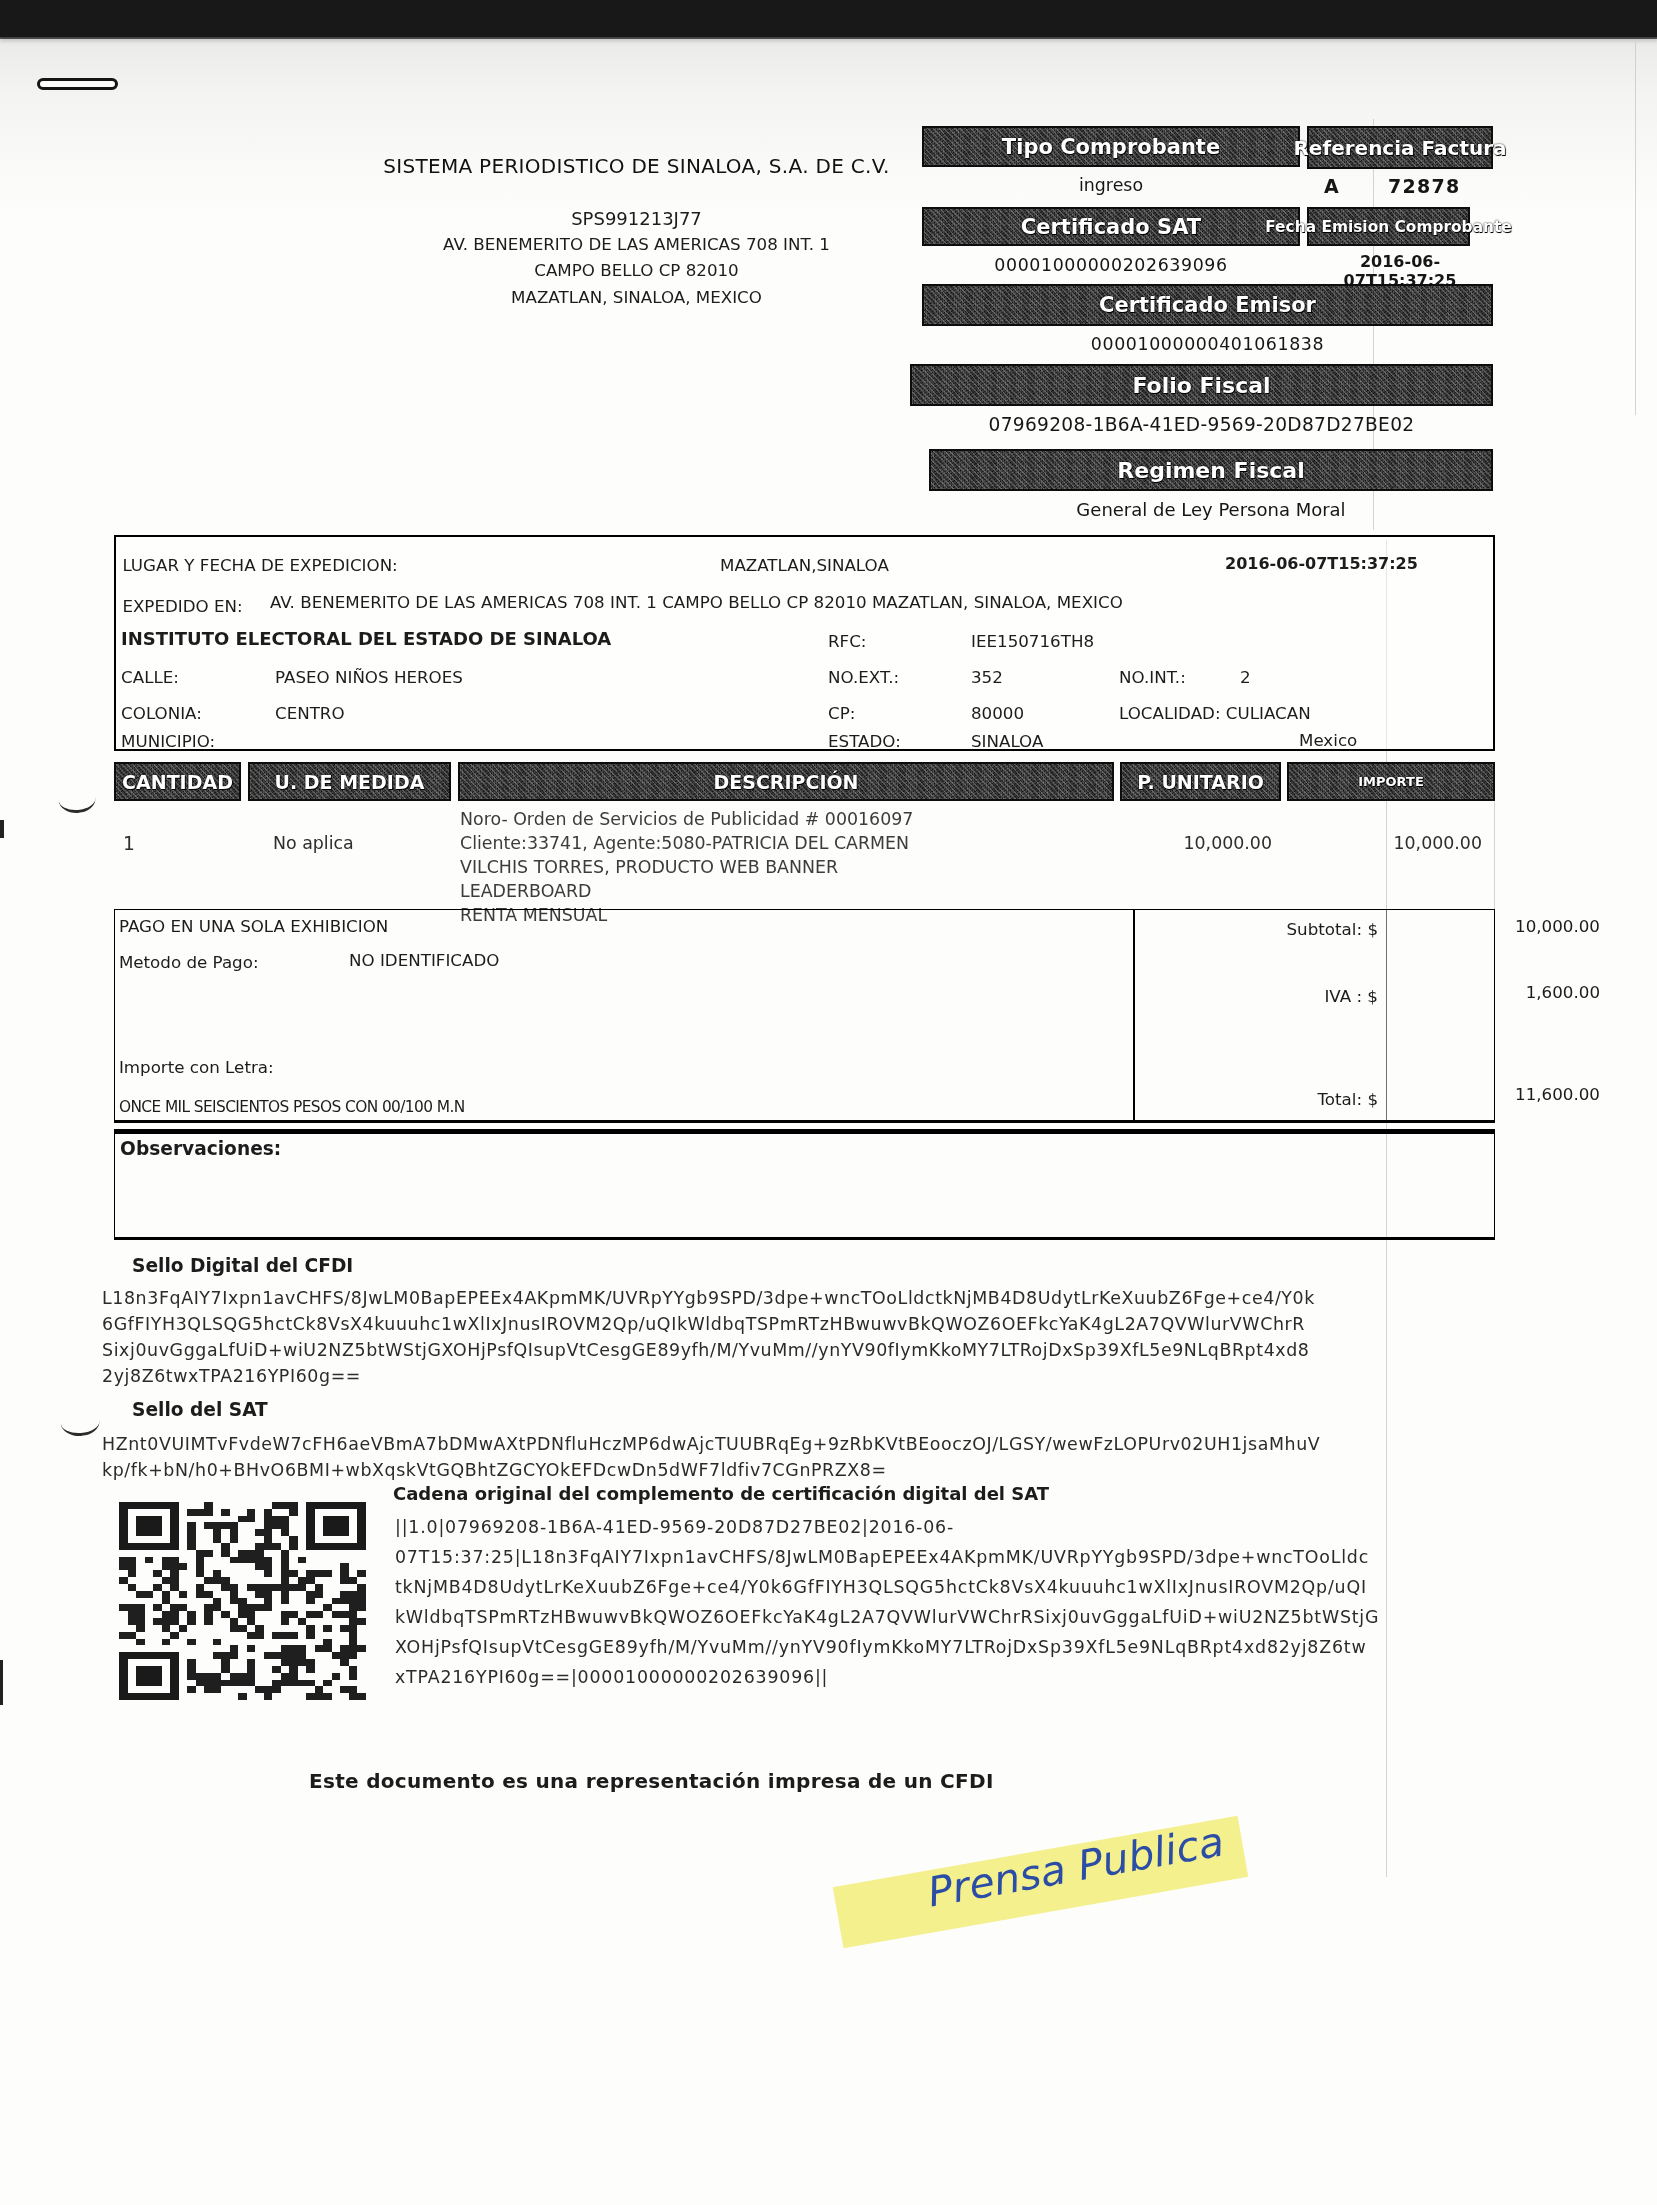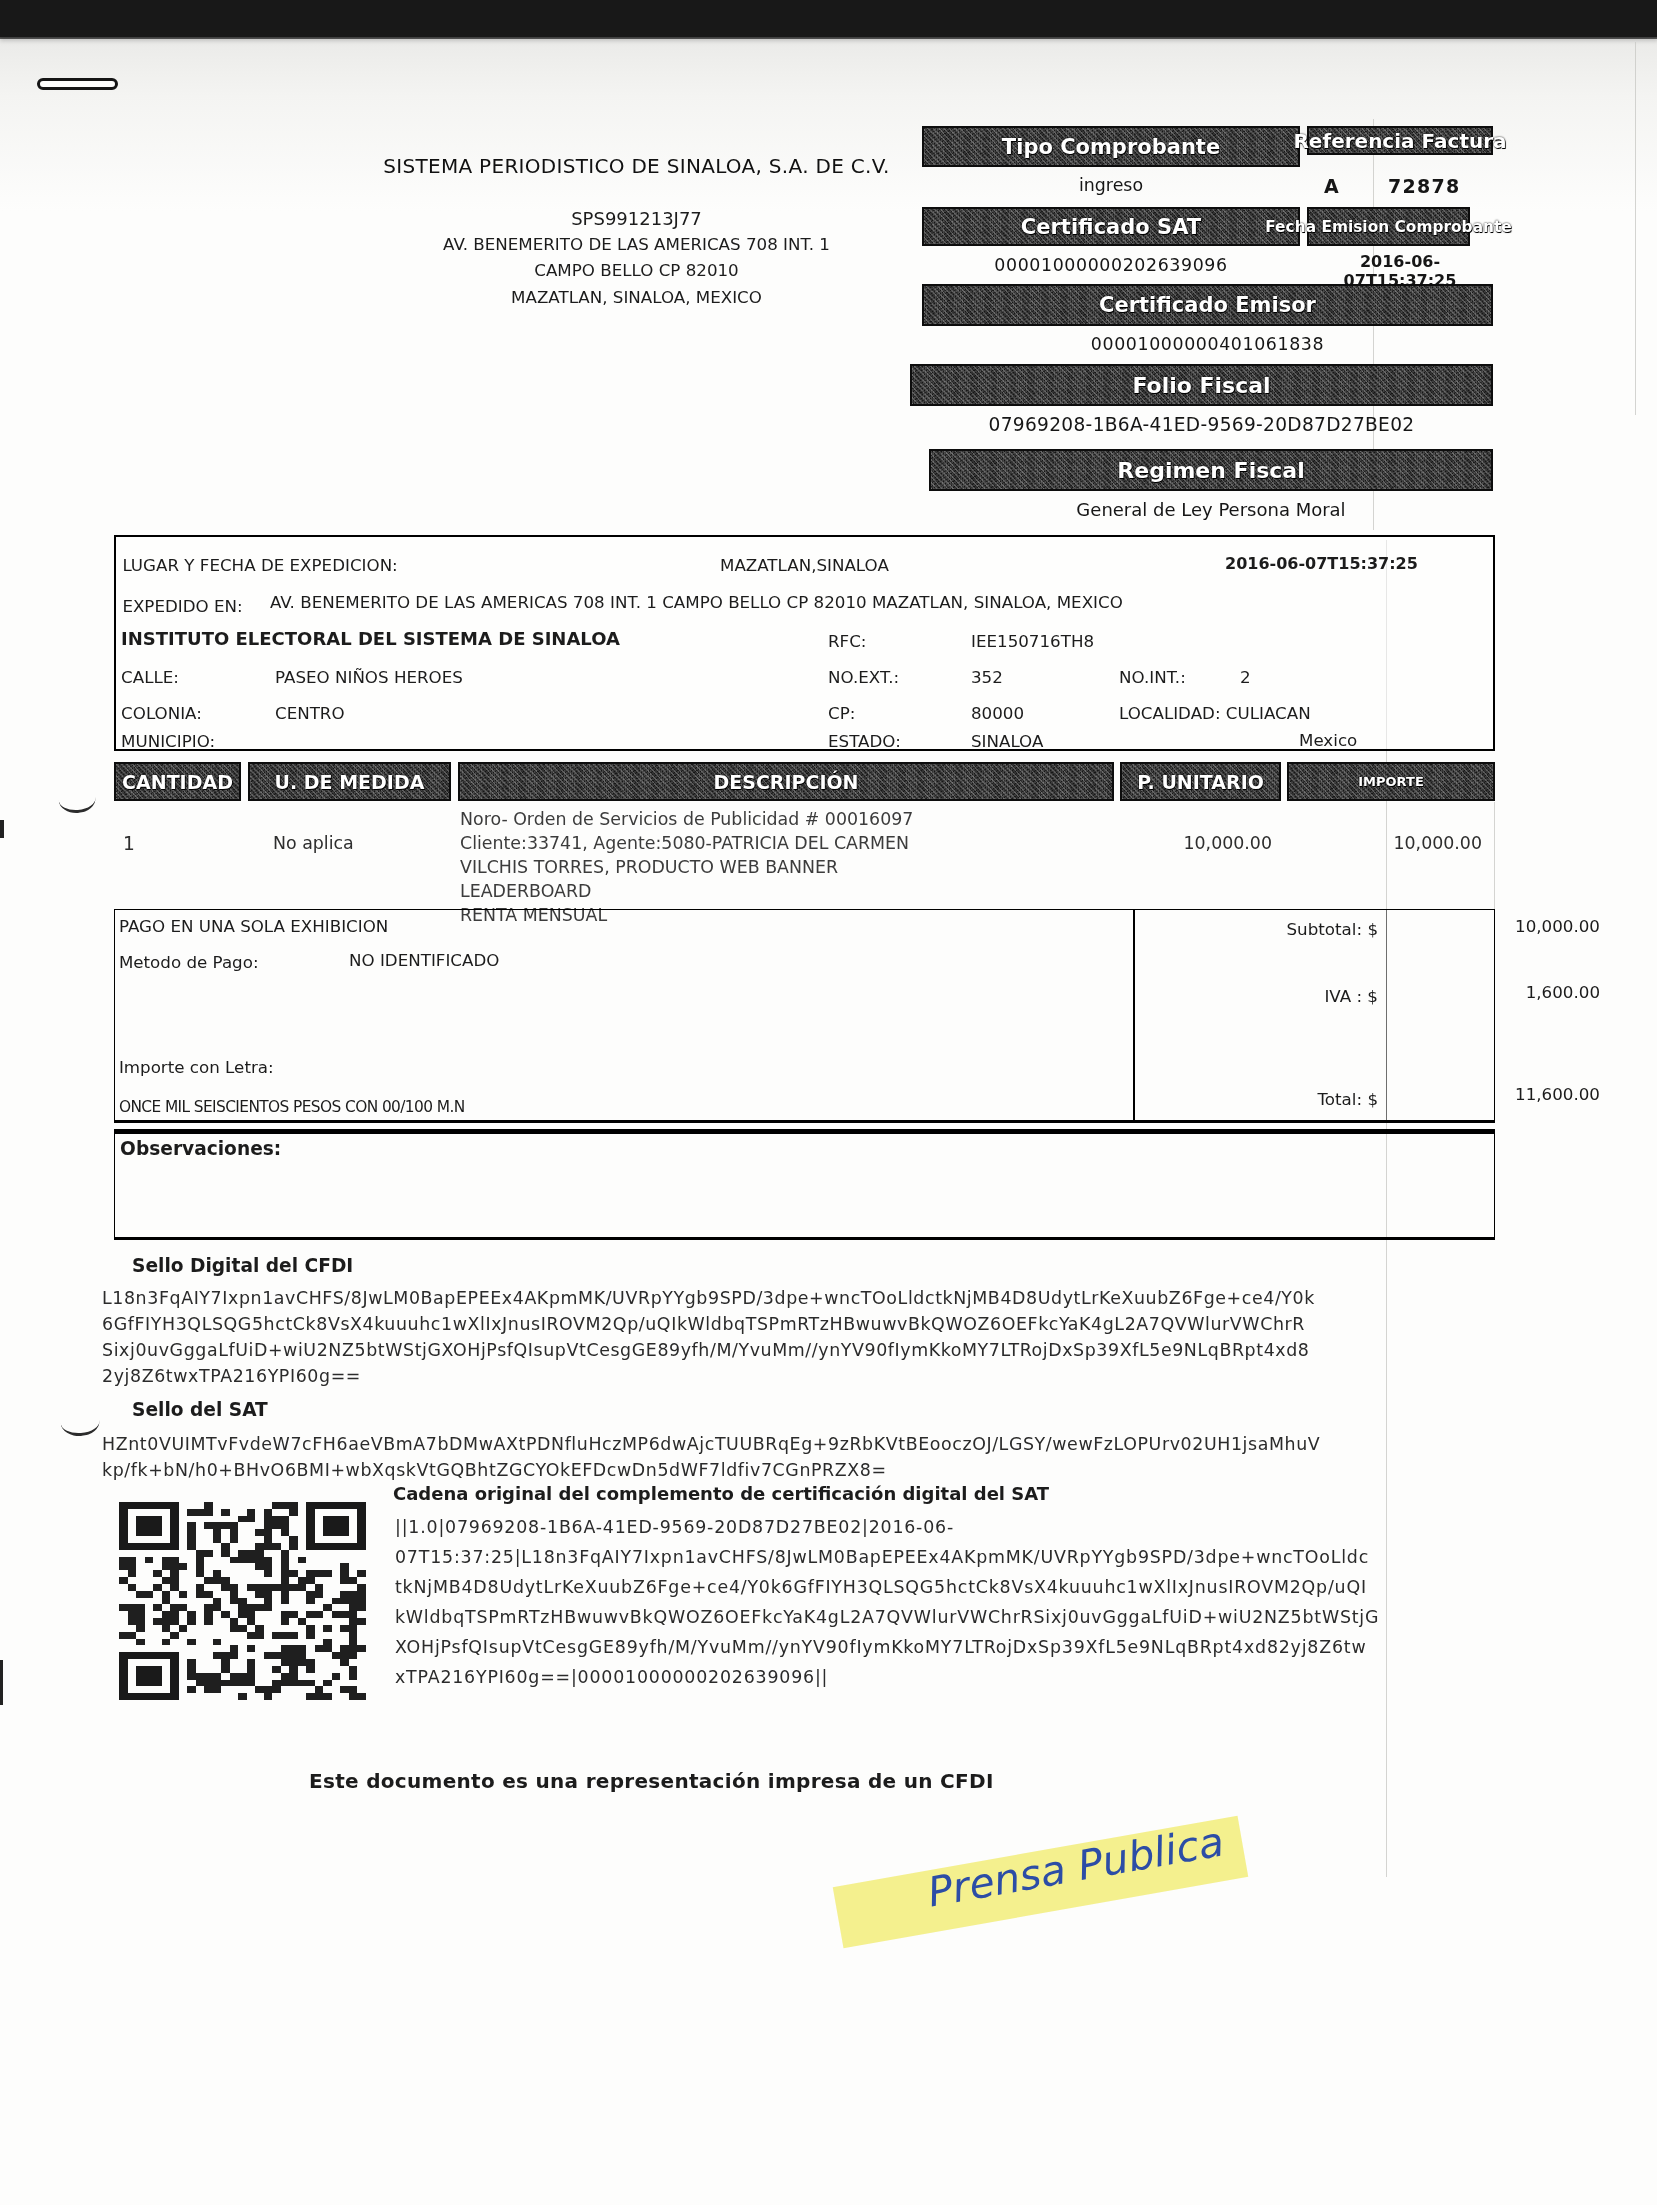--- a/index.html
+++ b/index.html
@@ -90,21 +90,21 @@
     <div class="name">SISTEMA PERIODISTICO DE SINALOA, S.A. DE C.V.</div>
     <div class="rfc">SPS991213J77</div>
     <div class="adr">AV. BENEMERITO DE LAS AMERICAS 708 INT. 1</div>
     <div class="adr">CAMPO BELLO CP 82010</div>
     <div class="adr">MAZATLAN, SINALOA, MEXICO</div>
   </div>
 
   <div class="abs bar" style="left:922px;top:126px;width:378px;height:41px;font-size:21px;">
       <span>Tipo Comprobante</span>
     </div>
-  <div class="abs bar" style="left:1307px;top:126px;width:186px;height:29px;font-size:20px;">
+  <div class="abs bar" style="left:1307px;top:126px;width:186px;height:43px;font-size:20px;">
       <span>Referencia Factura</span>
     </div>
   <div class="abs hdr-val" style="left:922px;top:175px;width:378px;text-align:center;">ingreso</div>
   <div class="abs hdr-val bold" style="left:1324px;top:175px;font-size:19px;">A</div>
   <div class="abs hdr-val bold" style="left:1388px;top:175px;font-size:19px;letter-spacing:1.3px;">72878</div>
 
   <div class="abs bar" style="left:922px;top:207px;width:378px;height:39px;font-size:21px;">
       <span>Certificado SAT</span>
     </div>
   <div class="abs bar" style="left:1307px;top:207px;width:163px;height:39px;font-size:15.4px;">
@@ -129,21 +129,21 @@
   <div class="abs hdr-val" style="left:929px;top:499px;width:564px;text-align:center;font-size:18px;">General de Ley Persona Moral</div>
 
   <div class="abs rbox">
     <div class="cell" style="left:6.4px;top:18px;">LUGAR Y FECHA DE EXPEDICION:</div>
     <div class="cell" style="left:604px;top:18px;">MAZATLAN,SINALOA</div>
     <div class="cell bold" style="left:1109px;top:16.7px;font-size:16px;">2016-06-07T15:37:25</div>
 
     <div class="cell small-label" style="left:6.4px;top:59px;">EXPEDIDO EN:</div>
     <div class="cell" style="left:154px;top:55px;">AV. BENEMERITO DE LAS AMERICAS 708 INT. 1 CAMPO BELLO CP 82010 MAZATLAN, SINALOA, MEXICO</div>
 
-    <div class="cell bold" style="left:5.1px;top:91px;font-size:18px;">INSTITUTO ELECTORAL DEL SISTEMA DE SINALOA</div>
+    <div class="cell bold" style="left:5.1px;top:91px;font-size:18px;">INSTITUTO ELECTORAL DEL ESTADO DE SINALOA</div>
     <div class="cell" style="left:712px;top:94px;">RFC:</div>
     <div class="cell" style="left:855px;top:94px;">IEE150716TH8</div>
 
     <div class="cell" style="left:5.1px;top:130px;">CALLE:</div>
     <div class="cell" style="left:159px;top:130px;">PASEO NIÑOS HEROES</div>
     <div class="cell" style="left:712px;top:130px;">NO.EXT.:</div>
     <div class="cell" style="left:855px;top:130px;">352</div>
     <div class="cell" style="left:1003px;top:130px;">NO.INT.:</div>
     <div class="cell" style="left:1124px;top:130px;">2</div>
 

